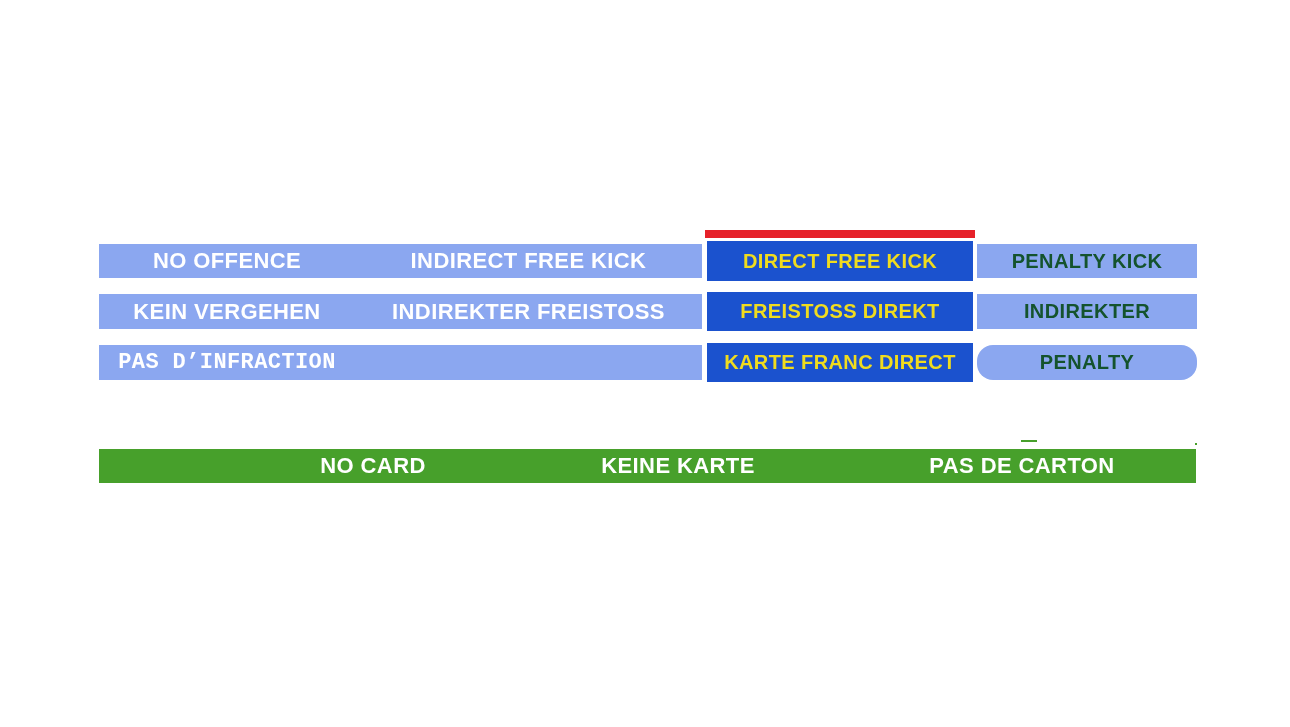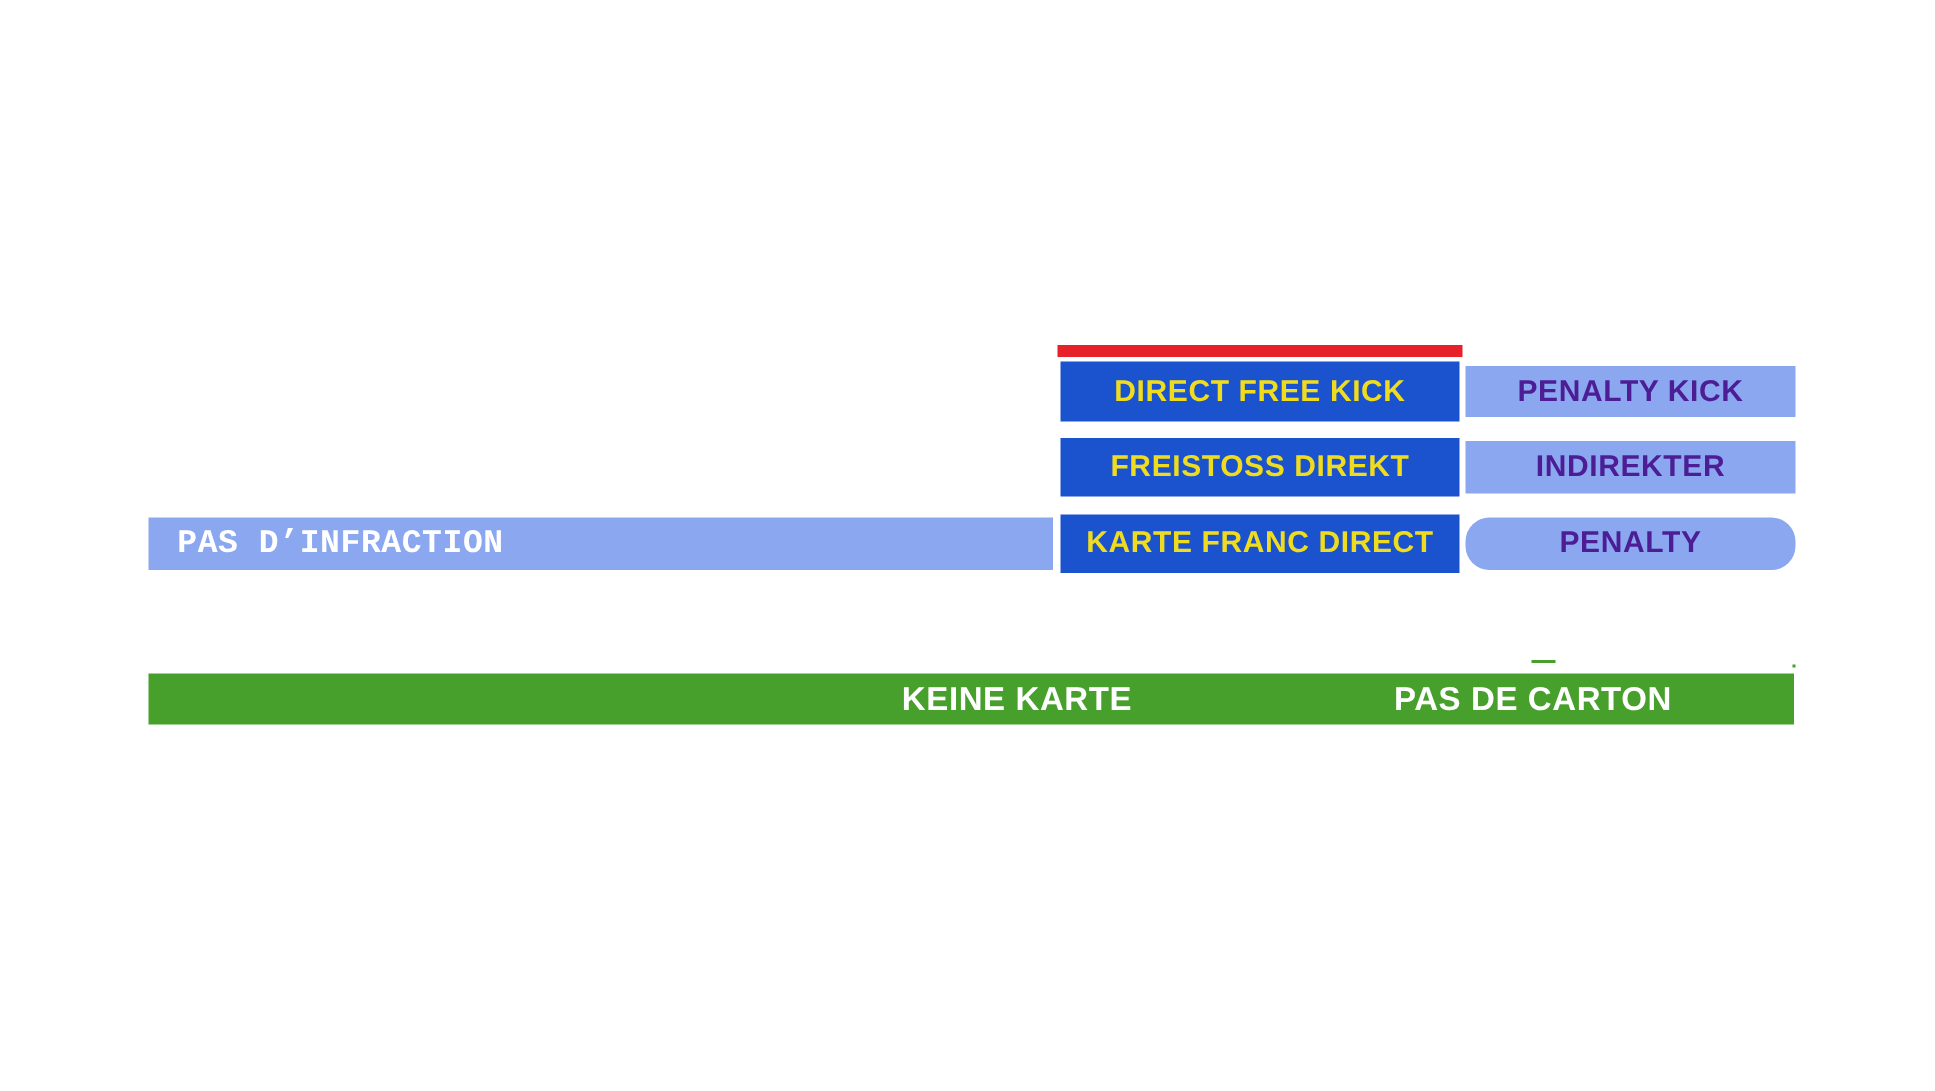--- a/index.html
+++ b/index.html
@@ -39,21 +39,21 @@
     align-items: center;
     justify-content: center;
     font-weight: bold;
     font-size: 20px;
     letter-spacing: 0.4px;
     white-space: nowrap;
     cursor: default;
   }
   .cell.light {
     background: #8BA7F0;
-    color: #4c1d95;
+    color: #14532d;
   }
   .cell.dark {
     background: #1B52CE;
     color: #F0DC1E;
   }
   .indicator {
     position: absolute;
     background: #E62129;
   }
   .greenbar {
@@ -83,33 +83,42 @@
     background: #47A02B;
   }
 </style>
 </head>
 <body>
 
 <div id="canvas">
 
   <div class="indicator" style="left:705px; top:230px; width:270px; height:8px;"></div>
 
+  <div class="bar" style="left:99px; top:244px; width:603px; height:34px;">
+    <span class="zone" style="left:0; width:256px;">NO OFFENCE</span>
+    <span class="zone" style="left:256px; width:347px;">INDIRECT FREE KICK</span>
+  </div>
   <div class="cell dark" style="left:707px; top:241px; width:266px; height:40px;">DIRECT FREE KICK</div>
   <div class="cell light" style="left:977px; top:244px; width:220px; height:34px;">PENALTY KICK</div>
 
+  <div class="bar" style="left:99px; top:294px; width:603px; height:35px;">
+    <span class="zone" style="left:0; width:256px;">KEIN VERGEHEN</span>
+    <span class="zone" style="left:256px; width:347px;">INDIREKTER FREISTOSS</span>
+  </div>
   <div class="cell dark" style="left:707px; top:292px; width:266px; height:39px;">FREISTOSS DIREKT</div>
   <div class="cell light" style="left:977px; top:294px; width:220px; height:35px;">INDIREKTER</div>
 
   <div class="bar" style="left:99px; top:345px; width:603px; height:35px;">
     <span class="zone" style="left:0; width:256px;font-family:Liberation Mono, monospace;">PAS D’INFRACTION</span>
   </div>
   <div class="cell dark" style="left:707px; top:343px; width:266px; height:39px;">KARTE FRANC DIRECT</div>
   <div class="cell light" style="left:977px; top:345px; width:220px; height:35px;border-radius:16px;">PENALTY</div>
 
   <div class="artifact" style="left:1021px; top:440px; width:16px; height:2px;"></div>
   <div class="artifact" style="left:1195px; top:443px; width:2px; height:2px;"></div>
 
   <div class="greenbar">
+    <span class="green-label" style="left:124px;">NO CARD</span>
     <span class="green-label" style="left:773px;">PAS DE CARTON</span>
     <span class="green-label" style="left:429px;">KEINE KARTE</span>
   </div>
 
 </div>
 
 </body></html>

